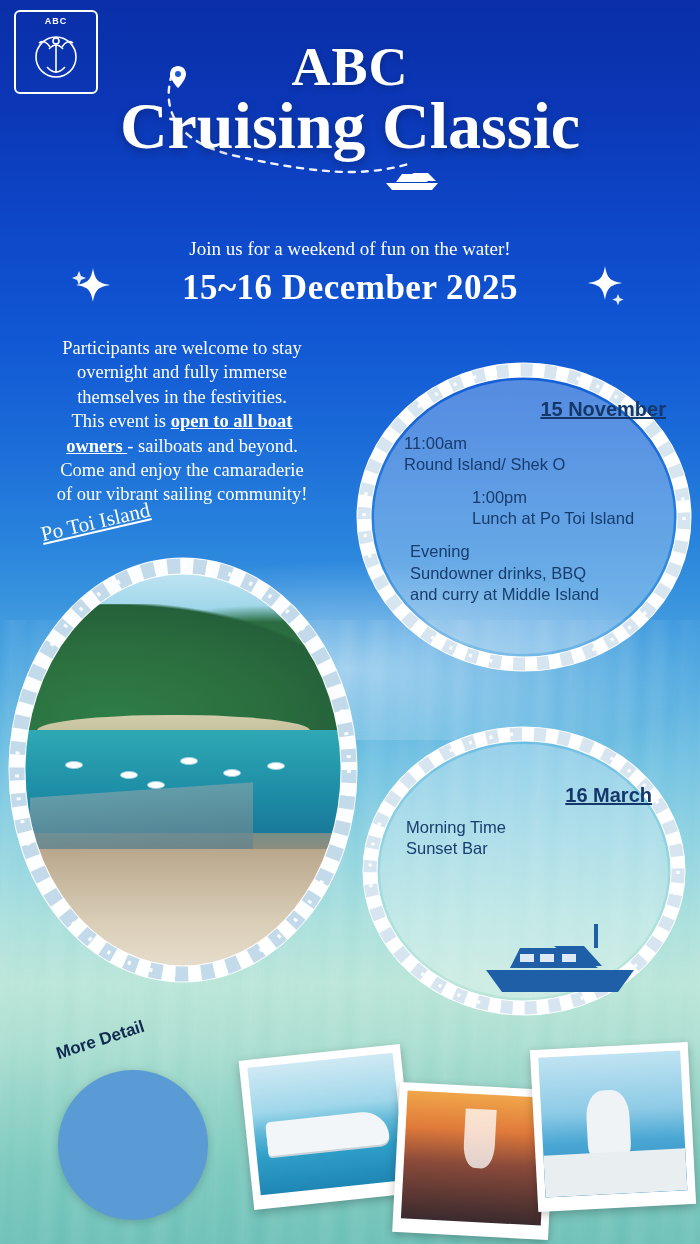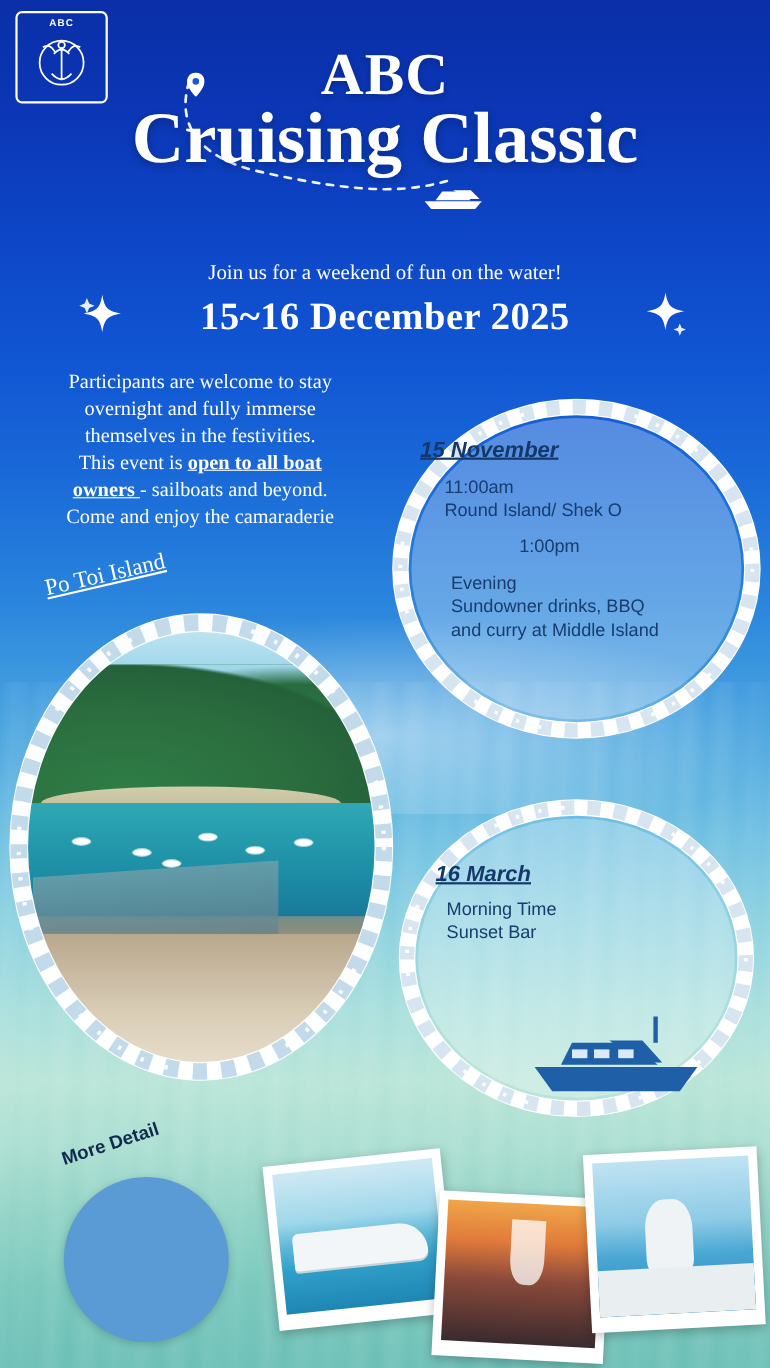--- a/index.html
+++ b/index.html
@@ -272,27 +272,26 @@
   }
   .sched-content {
     position: absolute;
     inset: 0;
     padding: 40px 34px;
     box-sizing: border-box;
     color: #163a6b;
     font-family: "Liberation Sans", sans-serif;
   }
   .sched-title {
-    text-align: left;
+    text-align: right;
     font-size: 20px;
     font-weight: bold;
     text-decoration: underline;
     color: #15386a;
     margin-bottom: 10px;
-    font-style: italic;
   }
   .sched-block {
     font-size: 16.5px;
     line-height: 1.28;
     color: #173c6e;
     margin-bottom: 12px;
   }
   .sched-1 .sched-content { padding: 36px 26px; }
   .sched-1 .sched-title { margin-bottom: 12px; }
   .s1-b1 { margin-left: 22px; }
@@ -412,20 +411,21 @@
   <div class="tagline">Join us for a weekend of fun on the water!</div>
   <div class="date-line">15~16 December 2025</div>
 
   <div class="intro">
     <span>Participants are welcome to stay</span><br>
     <span>overnight and fully immerse</span><br>
     <span>themselves in the festivities.</span><br>
     <span>This event is </span><u>open to all boat</u><br>
     <u>owners </u><span>- sailboats and beyond.</span><br>
     <span>Come and enjoy the camaraderie</span><br>
+    <span>of our vibrant sailing community!</span>
   </div>
 
   <div class="photo-label">Po Toi Island</div>
   <div class="photo-wrap">
     <div class="photo-oval">
       <div class="sky"></div>
       <div class="hills"></div>
       <div class="beach"></div>
       <div class="sea"></div>
       <div class="boats">
@@ -454,20 +454,21 @@
       <ellipse cx="168" cy="155" rx="160" ry="147" fill="none" stroke="#ffffff" stroke-width="3.5" stroke-dasharray="3 18" opacity="0.9"></ellipse>
     </svg>
     <div class="sched-content">
       <div class="sched-title">15 November</div>
       <div class="sched-block s1-b1">
         <div>11:00am</div>
         <div>Round Island/ Shek O</div>
       </div>
       <div class="sched-block s1-b2">
         <div>1:00pm</div>
+        <div>Lunch at Po Toi Island</div>
       </div>
       <div class="sched-block s1-b3">
         <div>Evening</div>
         <div>Sundowner drinks, BBQ</div>
         <div>and curry at Middle Island</div>
       </div>
     </div>
   </div>
 
   <div class="sched sched-2">

